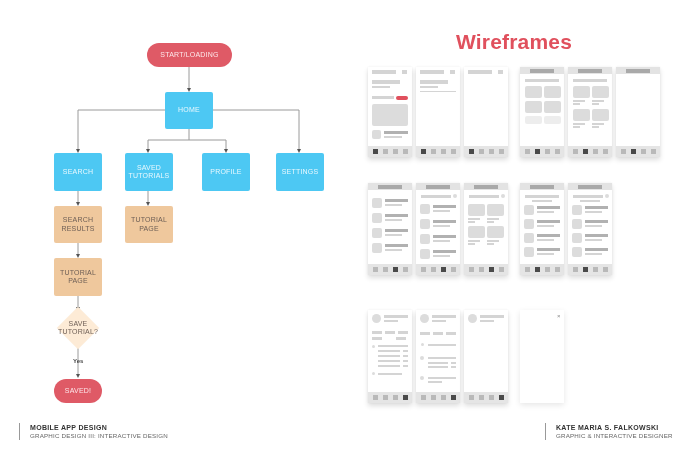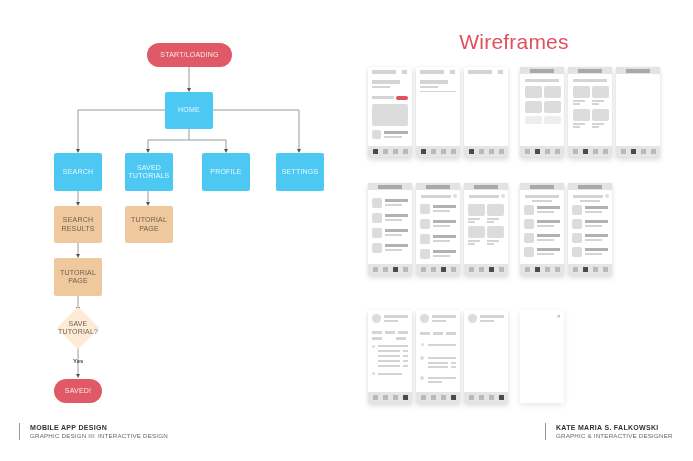--- a/index.html
+++ b/index.html
@@ -8,21 +8,21 @@
   #flow-svg { position: absolute; left: 0; top: 0; width: 350px; height: 420px; }
   .node { position: absolute; display: flex; align-items: center; justify-content: center; text-align: center; font-size: 7px; line-height: 8.5px; letter-spacing: 0.2px; box-sizing: border-box; padding: 2px; }
   .node.terminal { background: #df5a66; color: #fde7ea; border-radius: 14px; }
   .node.process { background: #4dc8f3; color: #e9f8fe; border-radius: 2px; }
   .node.subprocess { background: #efc89d; color: #6d5e55; border-radius: 2px; }
   .node.decision { color: #6d5e55; }
   .node.decision .diamond { position: absolute; left: 50%; top: 50%; width: 30px; height: 30px; background: #fdebd6; transform: translate(-50%, -50%) rotate(45deg); }
   .node.decision span { position: relative; }
   .edge-label { position: absolute; font-size: 6px; font-weight: bold; color: #444; }
   
-  .wf-title { position: absolute; left: 441px; top: 30px; width: 146px; text-align: center; font-size: 21px; font-weight: normal; color: #e0505d; letter-spacing: 0.2px; }
+  .wf-title { position: absolute; left: 441px; top: 30px; width: 146px; text-align: center; font-size: 21px; font-weight: bold; color: #e0505d; letter-spacing: 0.2px; }
   
   .phone { position: absolute; width: 44px; background: #ffffff; box-shadow: 0 3px 5px rgba(0,0,0,0.13), 0 0 2px rgba(0,0,0,0.06); }
   .phone .screen { position: absolute; left: 0; right: 0; top: 0; bottom: 11px; }
   .phone .nav { position: absolute; left: 0; right: 0; bottom: 0; height: 11px; background: #e5e5e5; display: flex; justify-content: space-around; align-items: center; padding: 0 2px; box-sizing: border-box; }
   .phone .nav .tab { width: 5px; height: 5px; background: #b9b9b9; }
   .phone .nav .tab.active { background: #4a4a4a; }
   .phone .topbar { position: absolute; left: 0; right: 0; top: 0; height: 7px; background: #e3e3e3; }
   .phone .topbar i { position: absolute; left: 10px; right: 10px; top: 1.5px; height: 4px; background: #a9a9a9; }
   .bar { position: absolute; background: #d4d4d4; }
   .bar.dark { background: #b1b1b1; }

